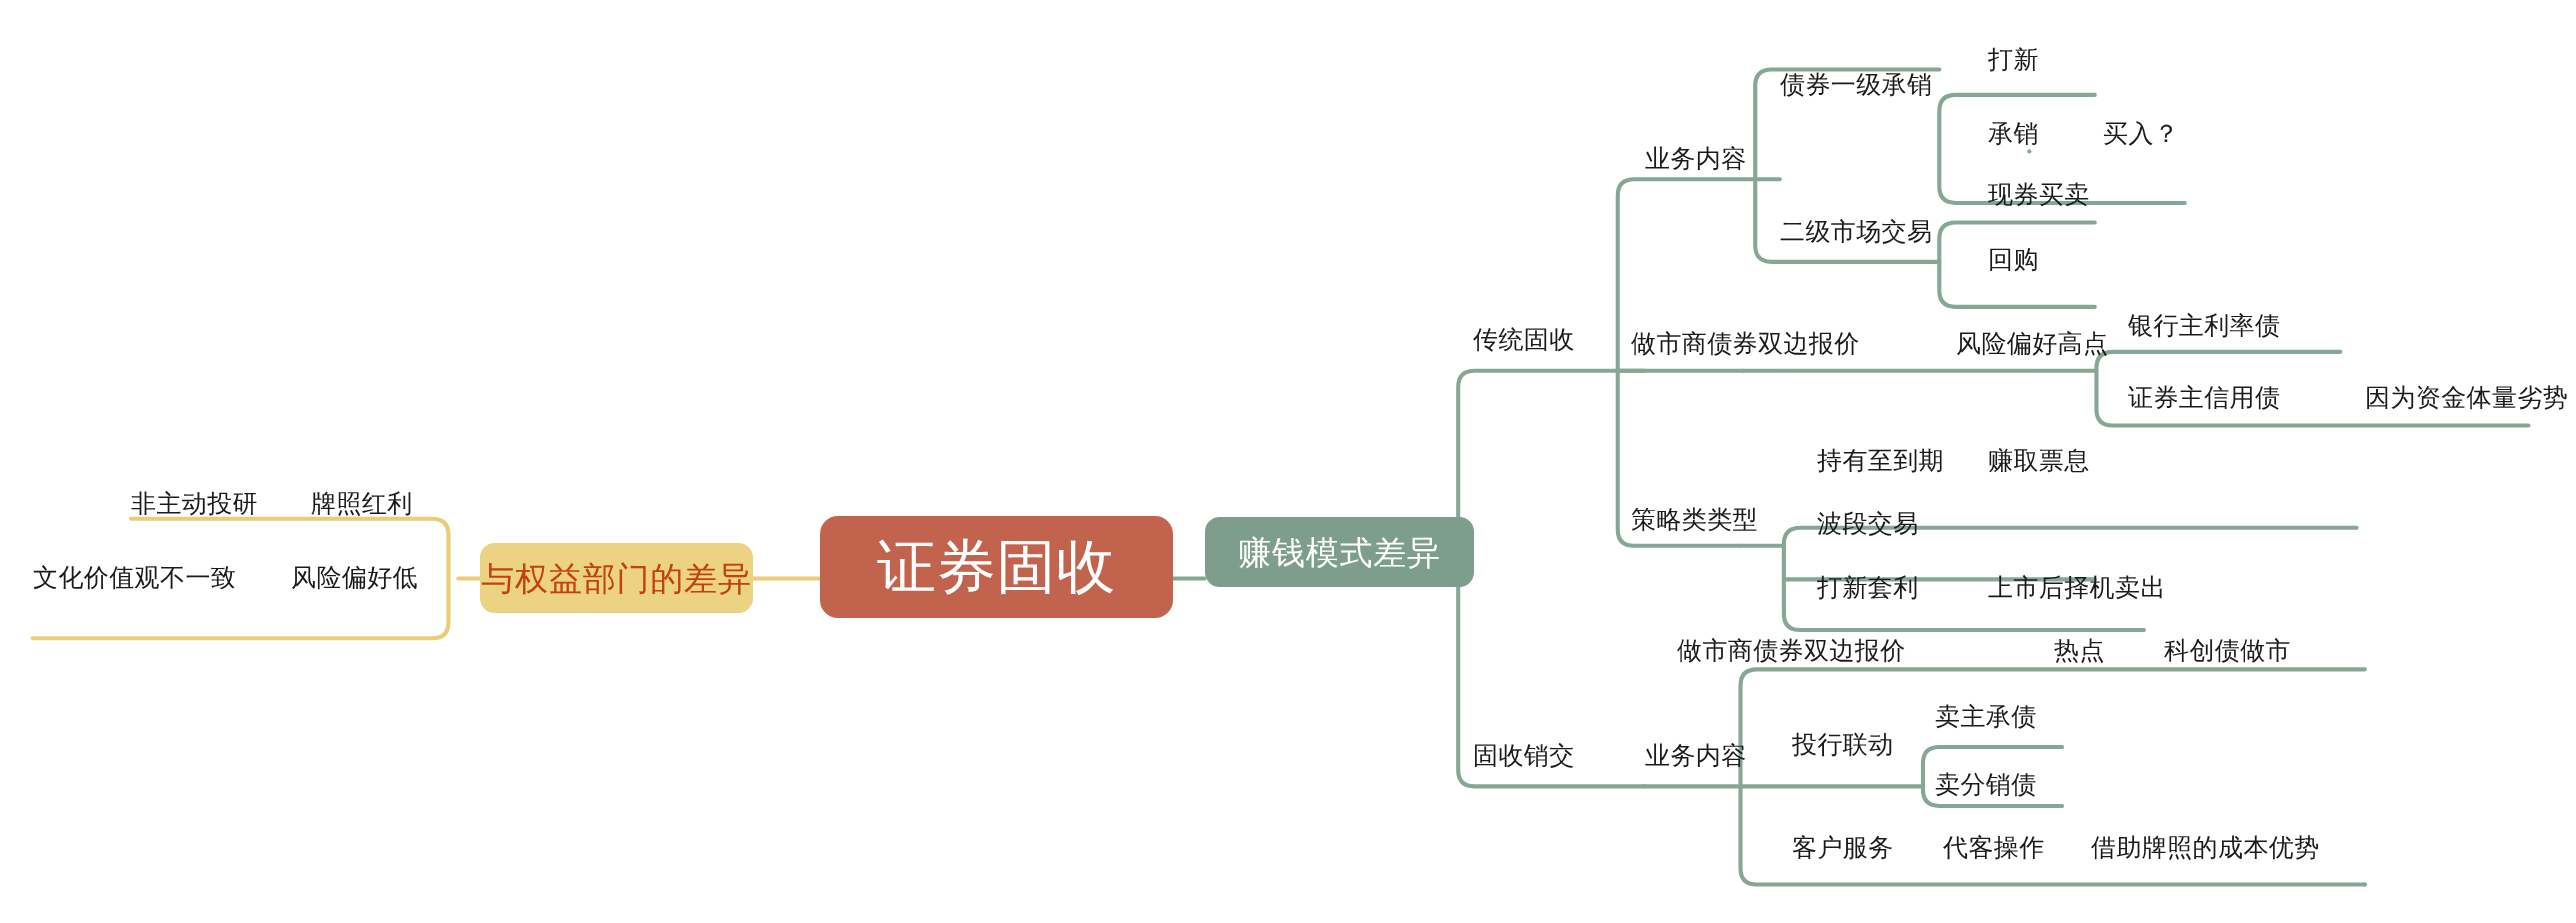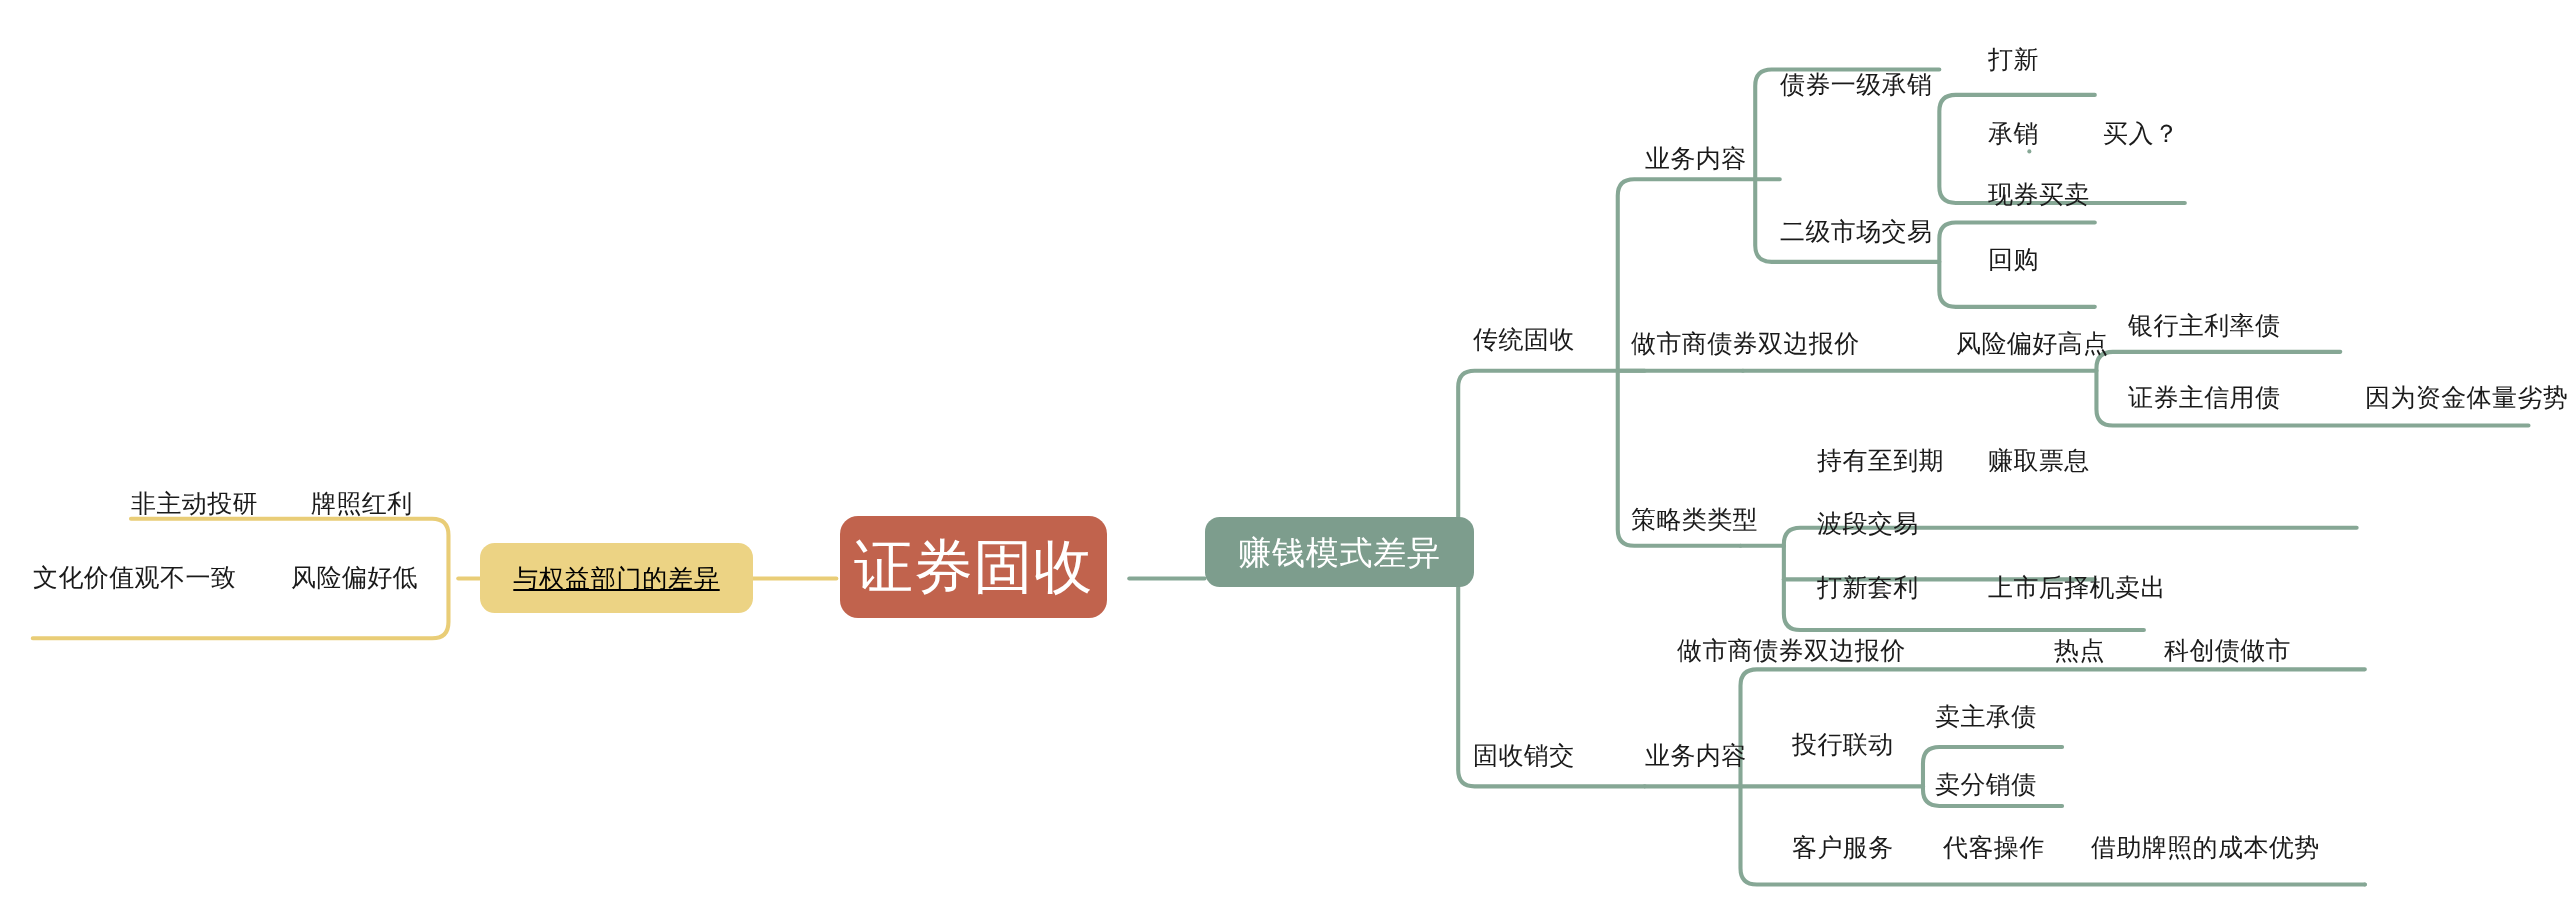--- a/index.html
+++ b/index.html
@@ -41,23 +41,22 @@
     background: #c1634d;
     font-size: 59px;
     border-radius: 18px;
   }
   .level1-green {
     background: #7d9d8d;
     font-size: 33px;
   }
   .level1-gold {
     background: #ecd384;
-    color: #000000;
-    font-size: 25px;
-    text-decoration: underline;
+    color: #c2410c;
+    font-size: 33px;
   }
   
   .textnode {
     color: #1a1a1a;
     font-size: 25px;
     font-weight: 400;
     letter-spacing: 0.4px;
   }
 </style>
 </head>
@@ -114,21 +113,21 @@
         <path d="M 2127,961 L 2127,961"></path>
 
         <path d="M 2520,913 L 2370,913 Q 2350,913 2350,933 L 2350,965 Q 2350,985 2370,985 L 2520,985"></path>
         <path d="M 2350,961 L 2127,961"></path>
 
         <path d="M 2890,1081 L 2890,1081"></path>
       </g>
     </g>
   </svg>
 
-  <div class="node boxnode root-node" style="left:840px; top:516px; width:267px; height:102px;">证券固收</div>
+  <div class="node boxnode root-node" style="left:820px; top:516px; width:353px; height:102px;">证券固收</div>
 
   <div class="node boxnode level1-gold" style="left:480px; top:543px; width:273px; height:70px;">与权益部门的差异</div>
 
   <div class="node boxnode level1-green" style="left:1205px; top:517px; width:269px; height:70px;">赚钱模式差异</div>
 
   <div class="node textnode" style="left:311px; top:491px;">牌照红利</div>
 
   <div class="node textnode" style="left:131px; top:491px;">非主动投研</div>
 
   <div class="node textnode" style="left:291px; top:565px;">风险偏好低</div>

